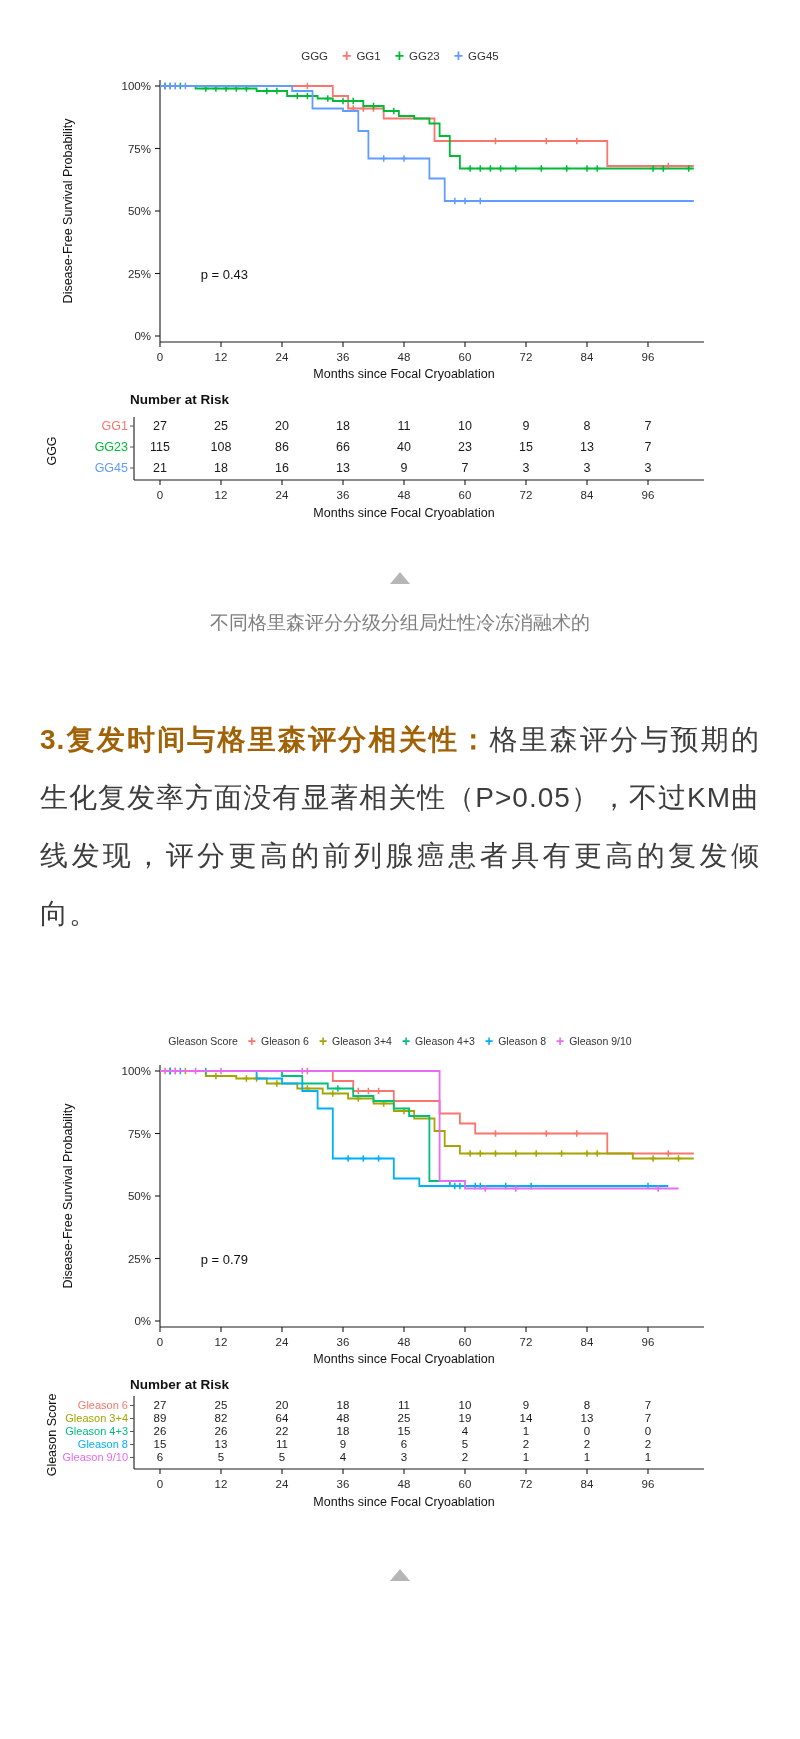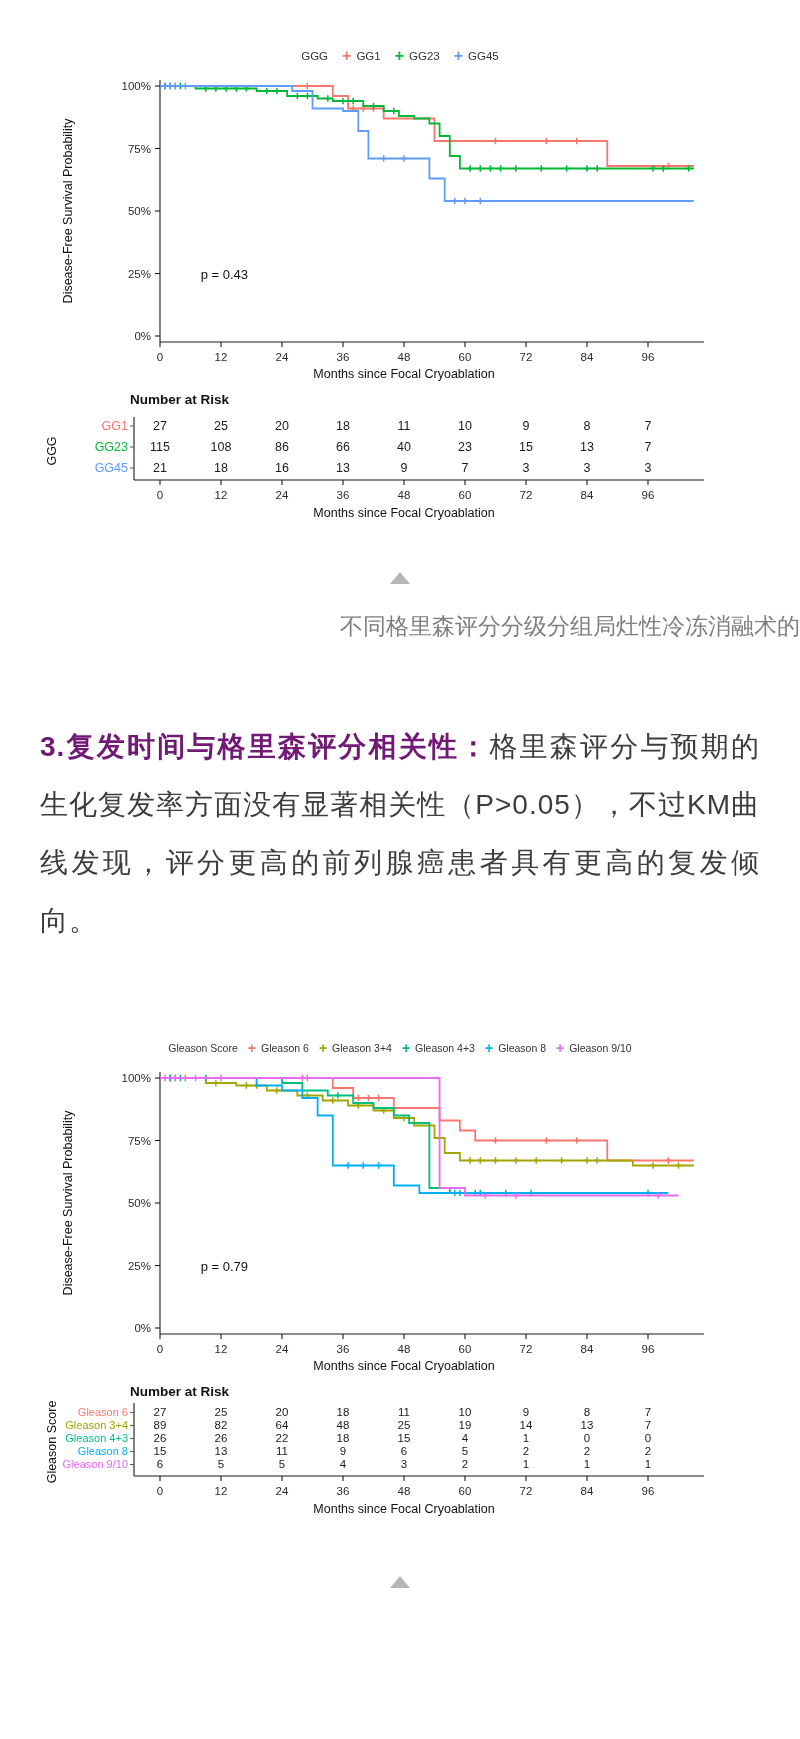--- a/index.html
+++ b/index.html
@@ -9,21 +9,21 @@
   .km-figure.second{margin-top:88px;}
   .legend{display:flex;justify-content:center;align-items:center;gap:14px;font-size:11.5px;color:#333;margin-bottom:2px;min-height:20px;}
   .legend.small{gap:10px;font-size:10.5px;}
   .lg-item{display:inline-flex;align-items:center;gap:5px;}
   .lg-plus{font-size:16px;font-weight:700;line-height:1;}
   .legend.small .lg-plus{font-size:14px;}
   svg{display:block;margin:0 auto;}
   .collapse{display:flex;justify-content:center;margin-top:42px;}
   .collapse.second{margin-top:46px;}
   .tri{width:0;height:0;border-left:10px solid transparent;border-right:10px solid transparent;border-bottom:12px solid #b6b6b6;}
-  .caption{text-align:right;color:#7f7f7f;font-size:23px;line-height:1.75;margin-top:22px;}
+  .caption{text-align:center;color:#7f7f7f;font-size:19px;line-height:1.75;margin-top:22px;}
   .caption.second{margin-top:20px;padding-bottom:36px;}
   .para{padding:0 40px;margin:72px 0 0 0;font-size:28px;line-height:2.07;color:#3d3d3d;letter-spacing:1px;text-align:justify;}
   .accent{font-weight:700;}
 </style>
 </head>
 <body>
 
 <div class="page">
 
   <figure class="km-figure" style="margin:0 auto;">
@@ -187,21 +187,21 @@
   </figure>
 
   <div class="collapse">
     <span class="tri" style="border-bottom-color: rgb(182, 182, 182);"></span>
   </div>
 
   <div class="caption" style="color: rgb(127, 127, 127);">
     <div>不同格里森评分分级分组局灶性冷冻消融术的</div>
   </div>
 
-  <p class="para" style="color: rgb(61, 61, 61);"><strong class="accent" style="color: #701a75;">3.复发时间与格里森评分相关性：</strong><span>格里森评分与预期的生化复发率方面没有显著相关性（P&gt;0.05），不过KM曲线发现，评分更高的前列腺癌患者具有更高的复发倾向。</span></p>
+  <p class="para" style="color: rgb(61, 61, 61);"><strong class="accent" style="color: #a16207;">3.复发时间与格里森评分相关性：</strong><span>格里森评分与预期的生化复发率方面没有显著相关性（P&gt;0.05），不过KM曲线发现，评分更高的前列腺癌患者具有更高的复发倾向。</span></p>
 
   <figure class="km-figure second">
     <div class="legend small" id="legend2">
         <span class="lg-title">Gleason Score</span>
         <span class="lg-item">
           <span class="lg-plus" style="color: rgb(248, 118, 109);">+</span>
           <span>Gleason 6</span>
         </span>
         <span class="lg-item">
           <span class="lg-plus" style="color: rgb(163, 165, 0);">+</span>

